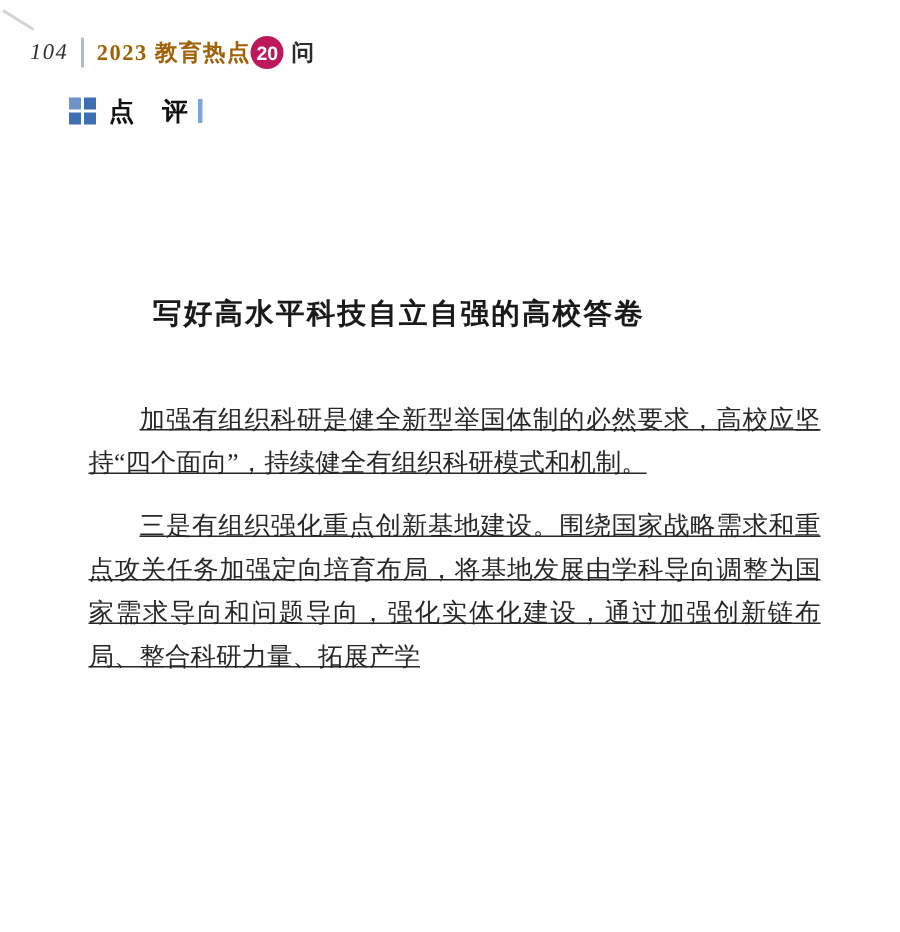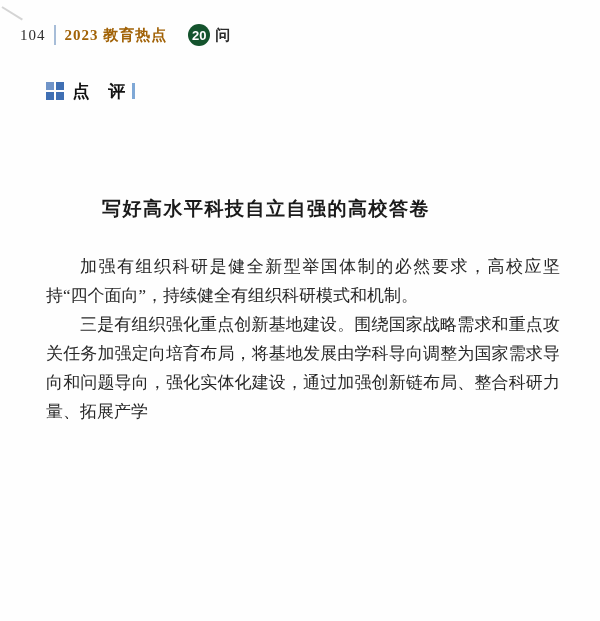--- a/index.html
+++ b/index.html
@@ -32,57 +32,58 @@
     top: 24px;
     left: 20px;
     display: flex;
     align-items: center;
     height: 22px;
   }
   .pagenum {
     font-size: 15px;
     color: #2e2e2e;
     letter-spacing: 1px;
+    font-style: italic;
   }
   .head-divider {
     width: 2px;
     height: 20px;
     background: #a7bdd8;
     margin: 0 9px 0 8px;
   }
   .book-title {
     font-size: 15px;
     font-weight: 600;
     color: #a16207;
     letter-spacing: 1px;
   }
   .badge {
     display: inline-flex;
     align-items: center;
     justify-content: center;
     width: 22px;
     height: 22px;
     border-radius: 50%;
-    background: #14532d;
+    background: #be185d;
     color: #ffffff;
     font-size: 13px;
     font-weight: bold;
-    margin: 0 5px 0 21px;
+    margin: 0 5px 0 0;
     font-family: "Liberation Sans", sans-serif;
   }
   .book-title-suffix {
     font-size: 15px;
     font-weight: 600;
     color: #2b2b2b;
   }
 
   
   .section-head {
     position: absolute;
-    top: 81px;
+    top: 64px;
     left: 46px;
     display: flex;
     align-items: center;
     height: 20px;
   }
   .grid-icon {
     display: grid;
     grid-template-columns: 8px 8px;
     grid-template-rows: 8px 8px;
     gap: 1.5px;
@@ -133,22 +134,23 @@
     position: absolute;
     top: 252px;
     left: 46px;
     width: 514px;
     font-size: 17px;
     line-height: 29px;
     text-align: justify;
     color: #272727;
   }
   .body-text p {
-    margin: 0;
+    margin: 13px;
     text-indent: 2em;
+    text-decoration: underline;
   }
 </style>
 </head>
 <body>
 
 <div class="page">
 
   <div class="corner-mark"></div>
 
   <header class="running-head">

